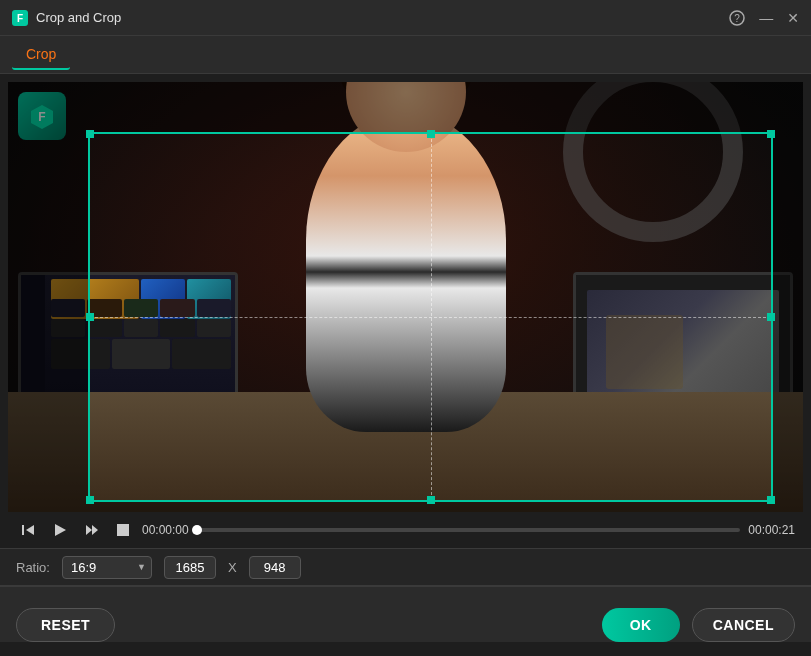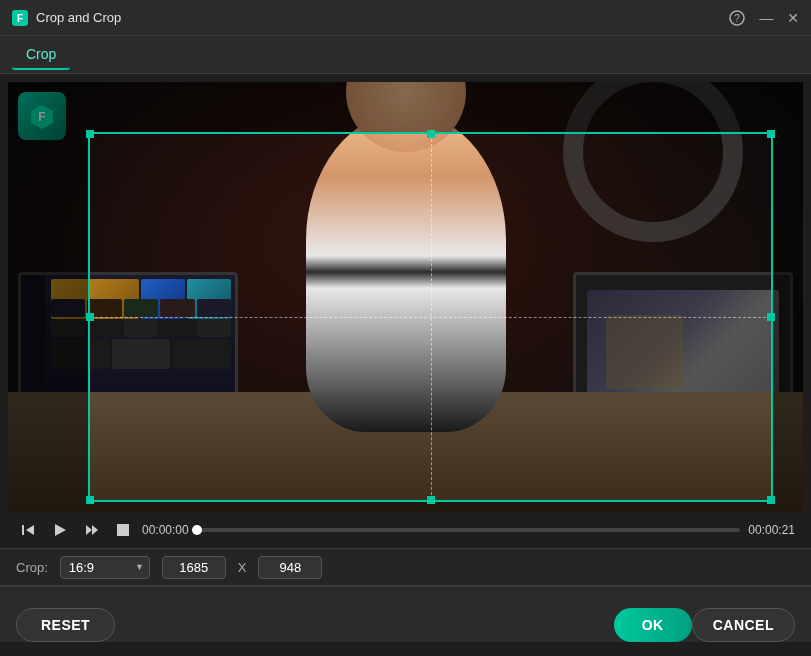--- a/index.html
+++ b/index.html
@@ -57,21 +57,21 @@
     }
     .tab {
       padding: 6px 14px;
       font-size: 14px;
       cursor: pointer;
       color: #aaa;
       border-radius: 3px;
       user-select: none;
     }
     .tab.active {
-      color: #5eead4;
+      color: #f97316;
       border-bottom: 2px solid #00c8a0;
       margin-bottom: -1px;
     }
 
     
     .video-area {
       position: relative;
       background: #111;
       width: 795px;
       height: 430px;
@@ -426,21 +426,21 @@
       color: #aaa;
       pointer-events: none;
     }
     .dim-input {
       background: #333;
       border: 1px solid #555;
       color: #fff;
       font-size: 13px;
       padding: 3px 8px;
       border-radius: 4px;
-      width: 64px;
+      width: 52px;
       text-align: center;
     }
     .x-label {
       font-size: 13px;
       color: #aaa;
     }
 
     
     .footer {
       display: flex;
@@ -457,20 +457,21 @@
       color: #fff;
       font-size: 14px;
       font-weight: 600;
       padding: 8px 24px;
       border-radius: 20px;
       cursor: pointer;
       letter-spacing: 0.5px;
     }
     .footer-right {
       display: flex;
+      gap: 12px;
     }
     .btn-ok {
       background: linear-gradient(90deg, #00c8a0, #00a080);
       border: none;
       color: #fff;
       font-size: 14px;
       font-weight: 600;
       padding: 8px 28px;
       border-radius: 20px;
       cursor: pointer;
@@ -635,21 +636,21 @@
 
   <div class="progress-bar">
     <div class="progress-fill"></div>
     <div class="progress-thumb"></div>
   </div>
 
   <span class="time-end">00:00:21</span>
 </div>
 
 <div class="ratio-bar">
-  <span class="ratio-label">Crop:</span>
+  <span class="ratio-label">Ratio:</span>
   <div class="ratio-select-wrap">
     <select class="ratio-select">
       <option>16:9</option>
       <option>4:3</option>
       <option>1:1</option>
       <option>9:16</option>
       <option>Custom</option>
     </select>
   </div>
   <input class="dim-input" type="text" value="1685" style="">

